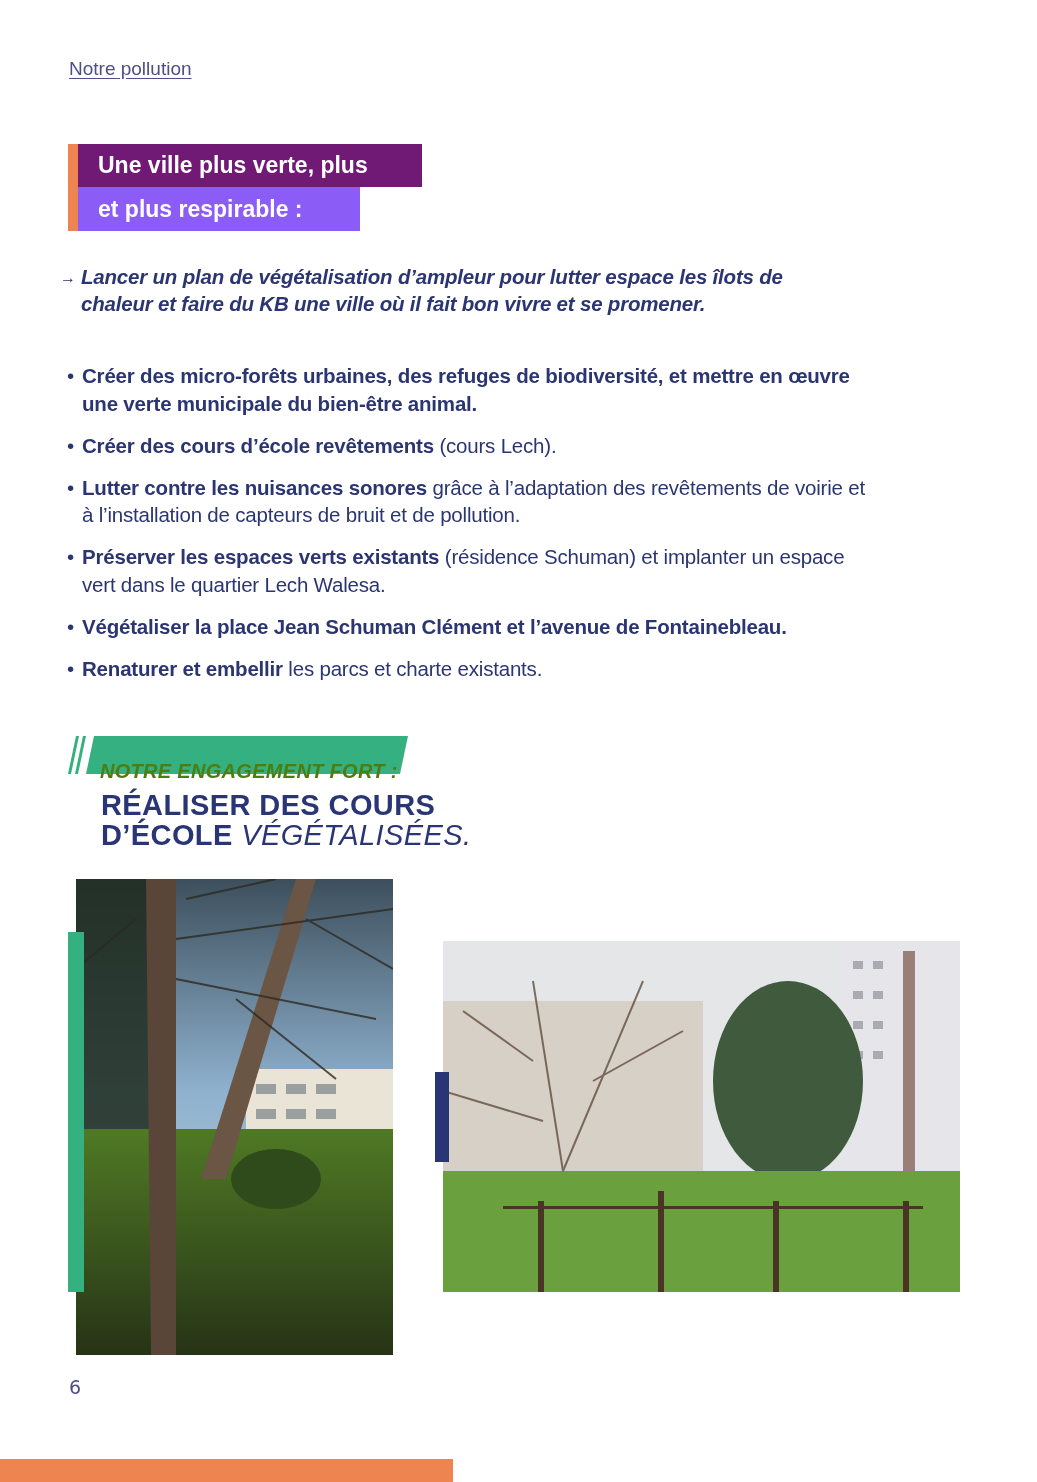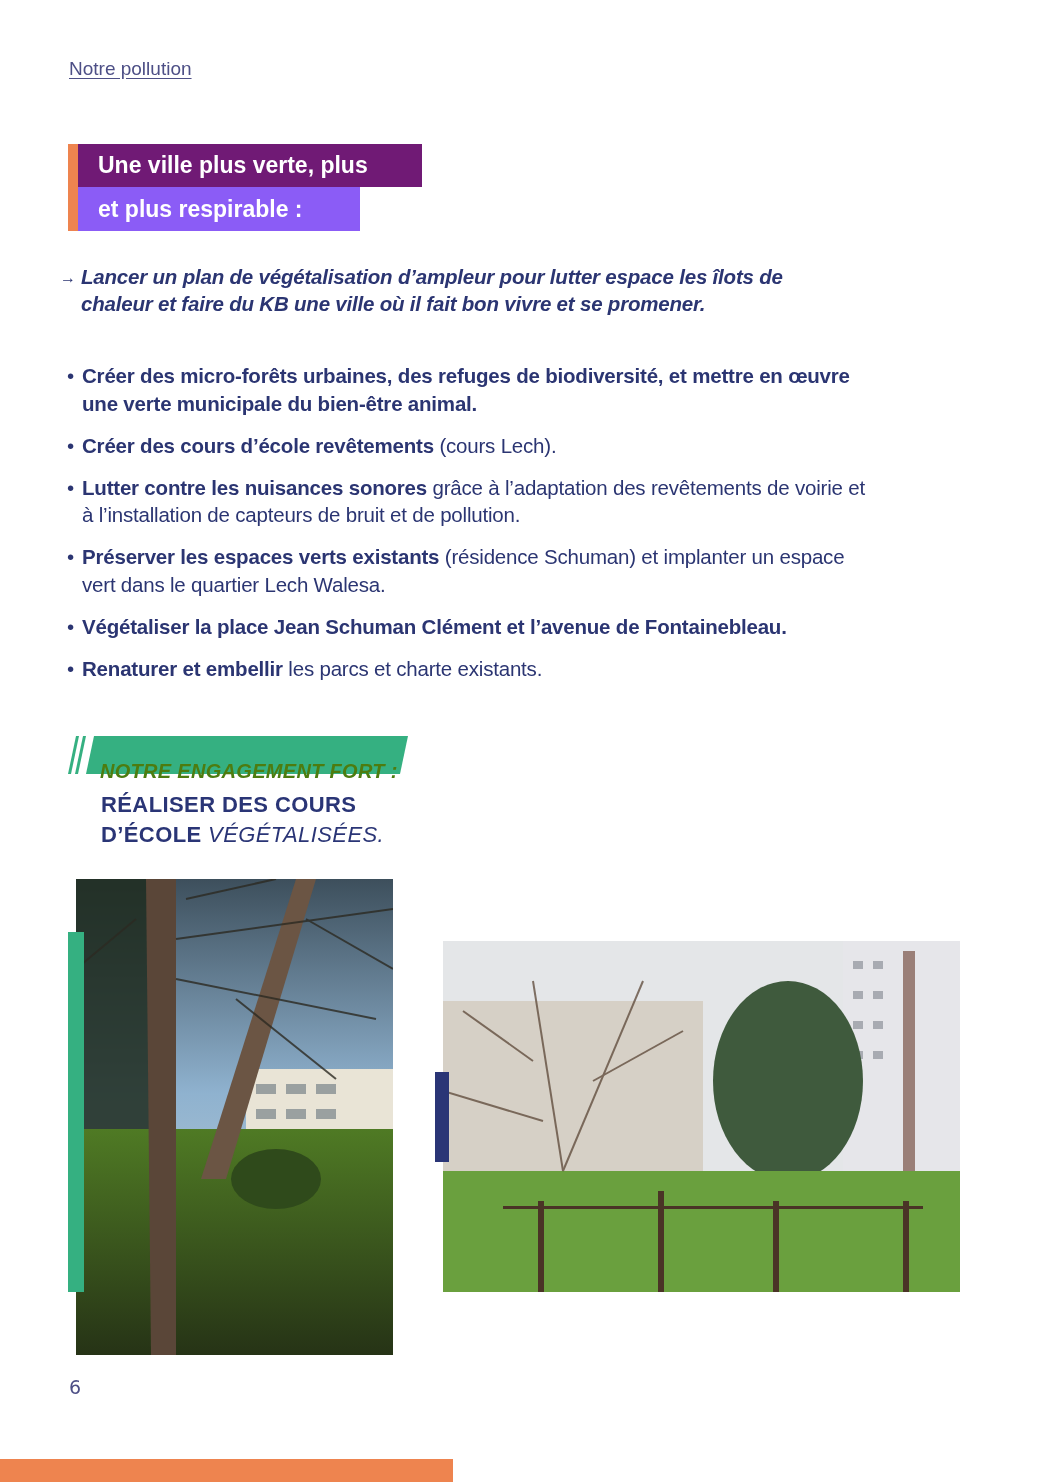--- a/index.html
+++ b/index.html
@@ -21,21 +21,21 @@
 
     .bullets { left: 67px; top: 362px; width: 800px; margin: 0; padding: 0; list-style: none; }
     .bullets li { position: relative; padding-left: 15px; font-size: 20.5px; line-height: 27.5px; margin-bottom: 14.5px; color: #2b3572; letter-spacing: -0.2px; }
     .bullets li .dot { position: absolute; left: 0; top: 0; }
     .bullets li b { font-weight: bold; }
 
     .engage-stripes { left: 68px; top: 736px; width: 24px; height: 38px; }
     .engage-banner { left: 86px; top: 736px; width: 322px; height: 38px; }
     .engage-label { left: 100px; top: 736px; height: 38px; line-height: 38px; color: #4d7c0f; font-weight: bold; font-style: italic;
                     font-size: 20px; letter-spacing: 0.3px; margin-top: 16px; }
-    .engage-text { left: 101px; top: 790px; font-size: 22px; line-height: 30px; font-weight: bold; color: #2a3576; letter-spacing: 0.4px; }
+    .engage-text { left: 101px; top: 790px; font-size: 29px; line-height: 30px; font-weight: bold; color: #2a3576; letter-spacing: 0.4px; }
     .engage-text i { font-weight: normal; }
 
     .photo1-bar { left: 68px; top: 932px; width: 16px; height: 360px; background: #35b081; z-index: 2; }
     .photo1 { left: 76px; top: 879px; width: 317px; height: 476px; overflow: hidden; }
     .photo2-bar { left: 435px; top: 1072px; width: 14px; height: 90px; background: #2a3576; z-index: 2; }
     .photo2 { left: 443px; top: 941px; width: 517px; height: 351px; overflow: hidden; }
 
     .page-number { left: 69px; top: 1376px; font-size: 19px; color: #4d4f86; font-family: "DejaVu Sans", sans-serif; }
     .footer-bar { left: 0; top: 1459px; width: 453px; height: 23px; background: #ee844f; }
   </style>

